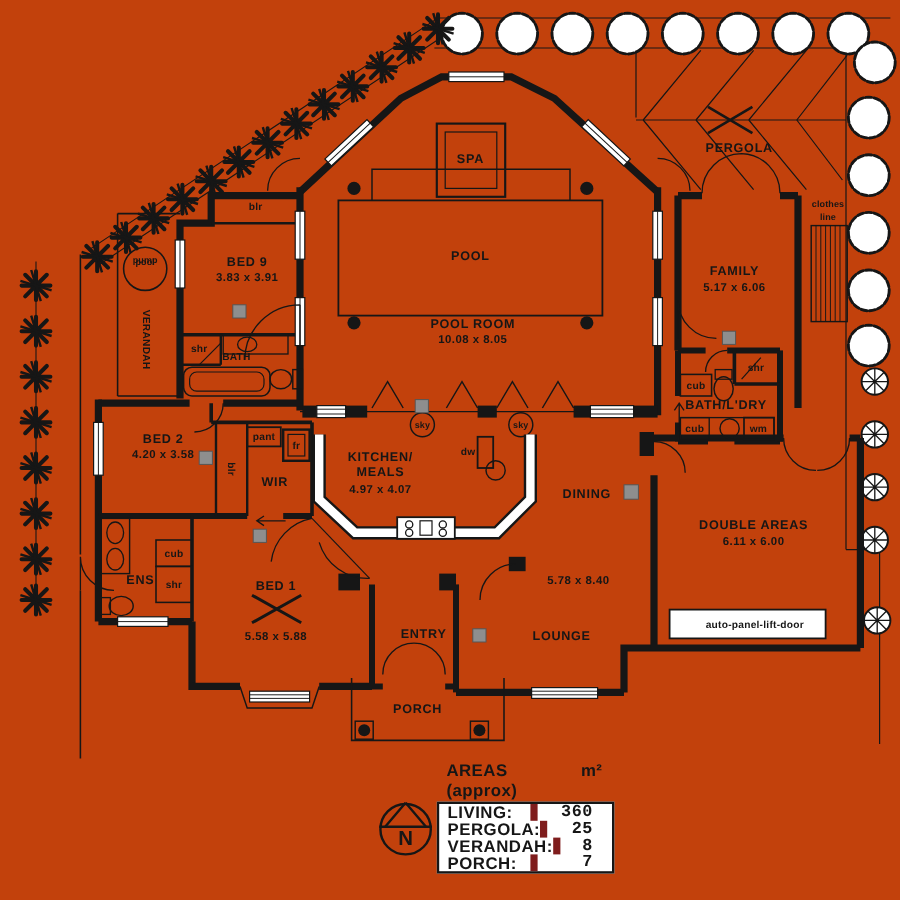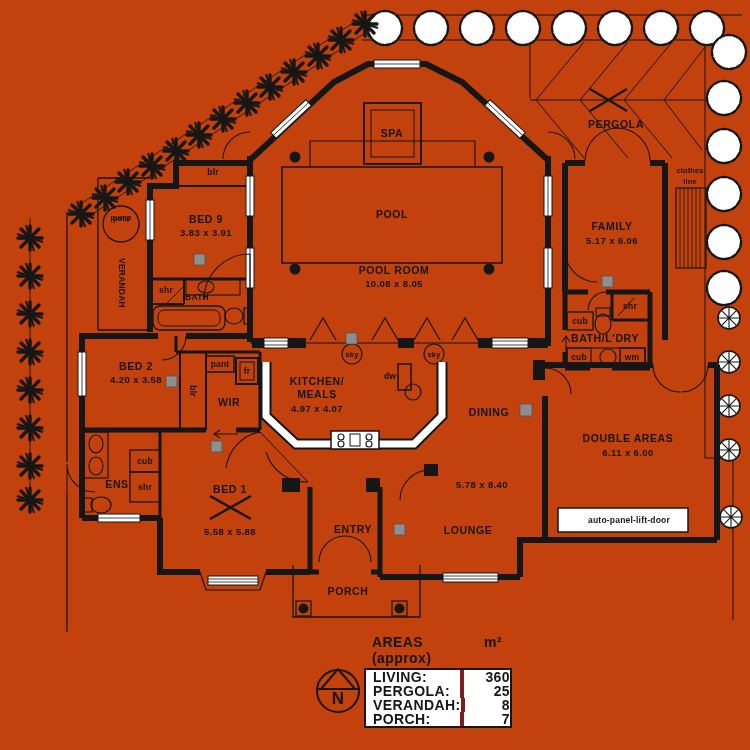--- a/index.html
+++ b/index.html
@@ -12,21 +12,21 @@
   .sm{font-size:8.5px;letter-spacing:.2px;}
   .xs{font-size:7.5px;letter-spacing:.1px;}
   .v{transform:translate(-50%,-50%) rotate(90deg);}
   .north-n{position:absolute;transform:translate(-50%,-50%);font-weight:700;font-size:17px;}
   
   .areas{position:absolute;left:364px;top:634px;width:148px;font-weight:700;font-size:14px;letter-spacing:.4px;}
   .areas-head{display:flex;justify-content:space-between;padding:0 10px 2px 8px;}
   .areas-box{border:2px solid #161616;background:#fff;}
   .arow{display:flex;align-items:stretch;height:14px;}
   .arow .rl{flex:1;padding-left:7px;display:flex;align-items:center;}
-  .arow .rv{width:46px;border-left:4px solid #7f1d1d;display:flex;align-items:center;justify-content:flex-end;padding-right:0;}
+  .arow .rv{width:46px;border-left:6px solid #7f1d1d;display:flex;align-items:center;justify-content:flex-end;padding-right:16px;font-family:Liberation Mono, monospace;}
   .total{border-top:3px solid #161616;height:15px;}
 </style>
 </head>
 <body>
 
 <div id="plan">
 
 <svg width="750" height="750" viewBox="0 0 750 750">
   <defs>
     <g id="tree">

